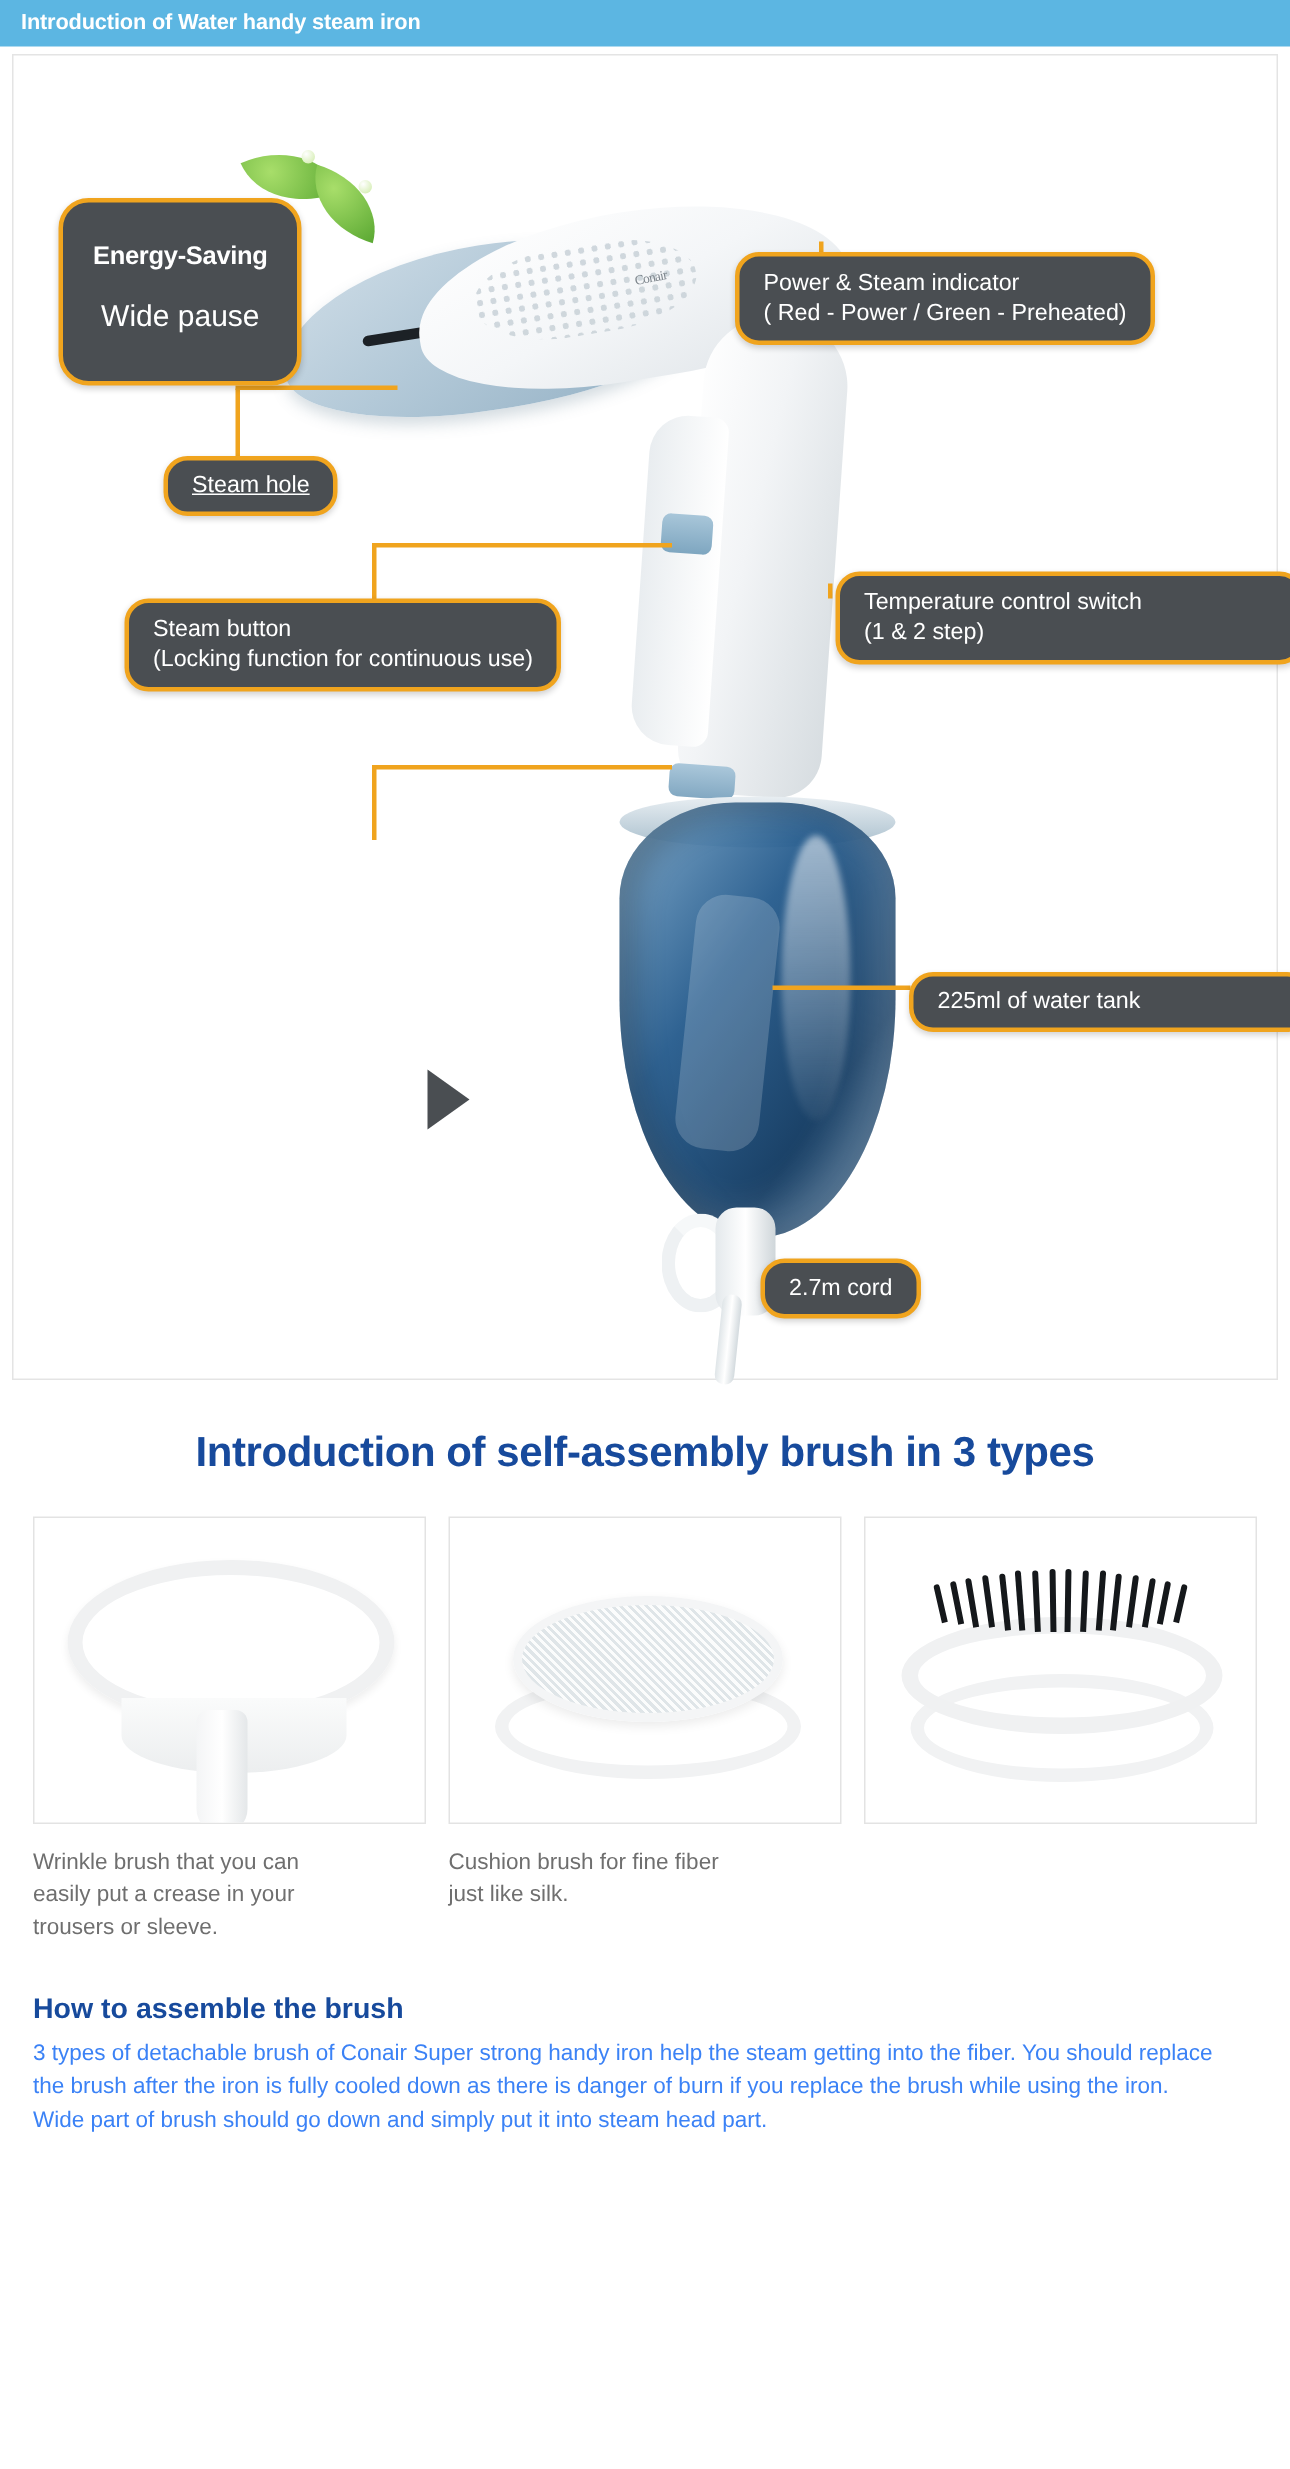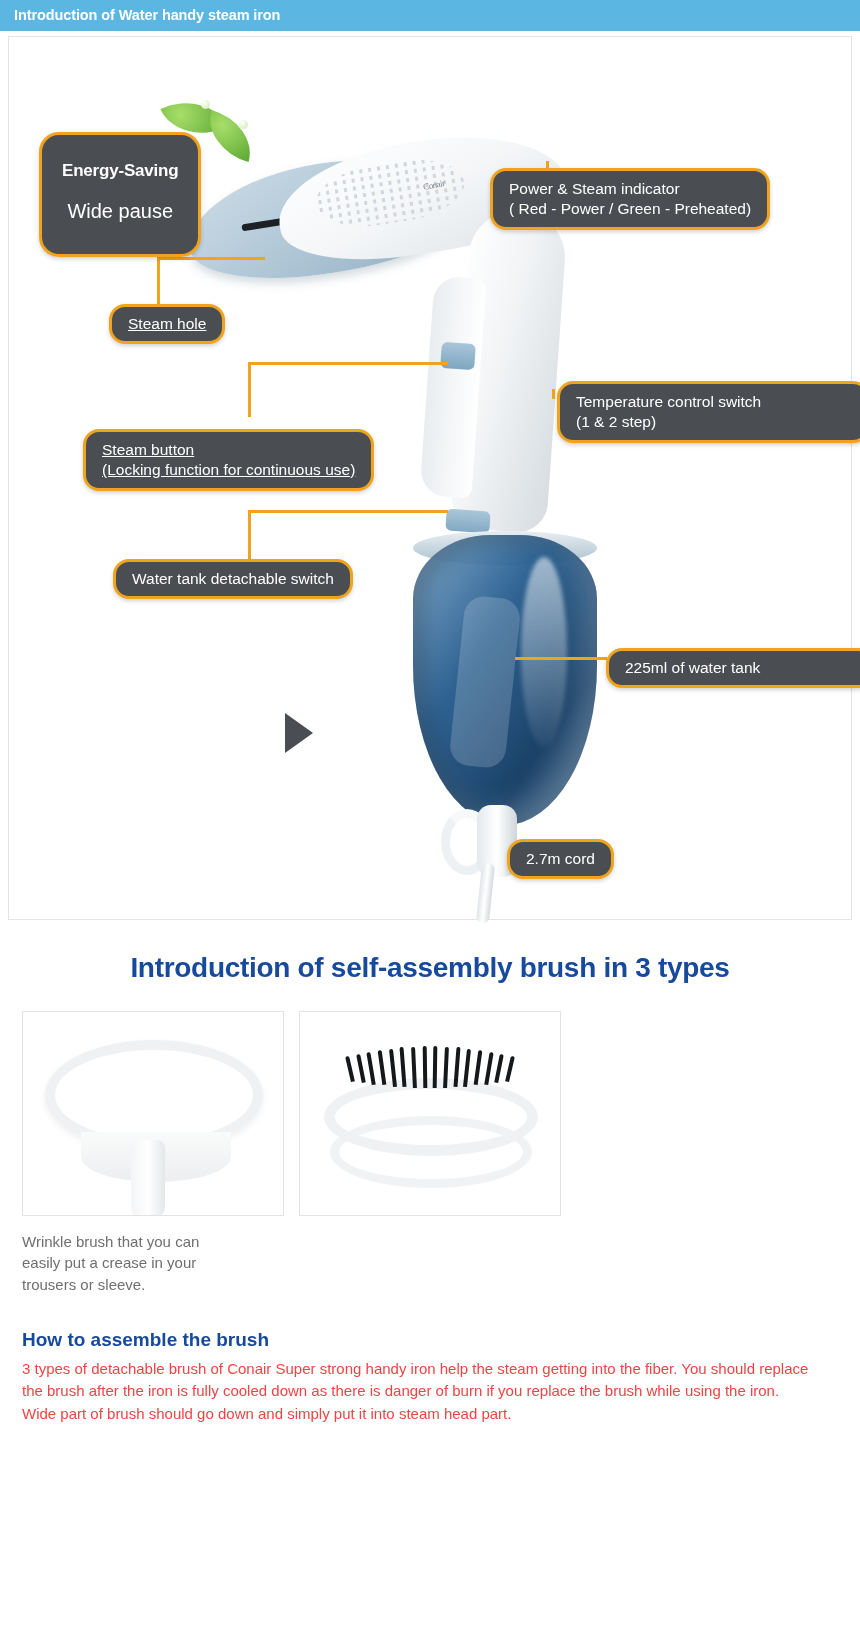--- a/index.html
+++ b/index.html
@@ -154,21 +154,21 @@
 
   .c-energy {
     left: 30px; top: 95px; border-radius: 20px; padding: 5px 20px 9px;
     text-align: center; z-index: 3;
   }
   .c-energy .line1 { font-size: 17px; font-weight: bold; letter-spacing: -.2px; }
   .c-energy .line2 { font-size: 20px; font-weight: normal; margin-top: -2px; }
 
   .c-power  { left: 481px; top: 83px; margin-top: 48px; }
   .c-steamhole { left: 100px; top: 267px; text-decoration: underline; }
-  .c-steambtn  { left: 74px; top: 392px; text-decoration: underline; }
+  .c-steambtn  { left: 74px; top: 362px; }
   .c-temp   { left: 548px; top: 344px; width: 312px; }
   .c-tank   { left: 104px; top: 522px; }
   .c-225    { left: 597px; top: 611px; width: 268px; }
   .c-cord   { left: 498px; top: 802px; }
 
   
   .lead { position: absolute; background: #f0a41e; }
   .lead-v { width: 3px; }
   .lead-h { height: 3px; }
 
@@ -246,21 +246,21 @@
   }
   .bristles { position: absolute; left: 48px; top: 32px; width: 168px; height: 44px; }
   .bristle {
     position: absolute; bottom: 0; width: 4px; background: #15181b;
     border-radius: 2px 2px 0 0;
   }
 
   .howto { margin: 34px 14px 0; }
   .howto-title { font-size: 19px; font-weight: bold; color: #174a9c; }
   .howto-body {
-    margin-top: 7px; font-size: 15px; color: #ef4444; line-height: 1.5;
+    margin-top: 7px; font-size: 15px; color: #3b82f6; line-height: 1.5;
     width: 790px;
   }
 </style>
 </head>
 <body>
 
 <div class="page">
 
   <div class="header-bar"></div>
   <div class="header-title">Introduction of Water handy steam iron</div>
@@ -312,21 +312,20 @@
 ( Red - Power / Green - Preheated)</div>
 
     <div class="callout c-steamhole">Steam hole</div>
 
     <div class="callout two-line c-steambtn">Steam button
 (Locking function for continuous use)</div>
 
     <div class="callout two-line c-temp">Temperature control switch
 (1 &amp; 2 step)</div>
 
-    <div class="callout c-tank">Water tank detachable switch</div>
 
     <div class="callout c-225">225ml of water tank</div>
 
     <div class="callout c-cord">2.7m cord</div>
 
     <div class="bubble-tail"></div>
   </div>
 
   <div class="bottom">
     <div class="sec-title">Introduction of self-assembly brush in 3 types</div>
@@ -336,20 +335,28 @@
         <div class="brush-img">
           <div class="ring-o b1-ring"></div>
           <div class="b1-neck"></div>
           <div class="b1-stem"></div>
         </div>
         <div class="brush-cap">Wrinkle brush that you can
 easily put a crease in your
 trousers or sleeve.</div>
       </div>
 
+      <div class="brush-cell">
+        <div class="brush-img">
+          <div class="b2-base"></div>
+          <div class="b2-pad"></div>
+        </div>
+        <div class="brush-cap">Cushion brush for fine fiber
+just like silk.</div>
+      </div>
 
       <div class="brush-cell">
         <div class="brush-img">
           <div class="b3-base"></div>
           <div class="b3-ring"></div>
           <div class="bristles">
               <div class="bristle" style="left: 0px; height: 26px; bottom: 6.5px; transform: rotate(-13deg);"></div>
               <div class="bristle" style="left: 10.6667px; height: 29.3266px; bottom: 4.88222px; transform: rotate(-11.2667deg);"></div>
               <div class="bristle" style="left: 21.3333px; height: 32.5078px; bottom: 3.49556px; transform: rotate(-9.53333deg);"></div>
               <div class="bristle" style="left: 32px; height: 35.4046px; bottom: 2.34px; transform: rotate(-7.8deg);"></div>

